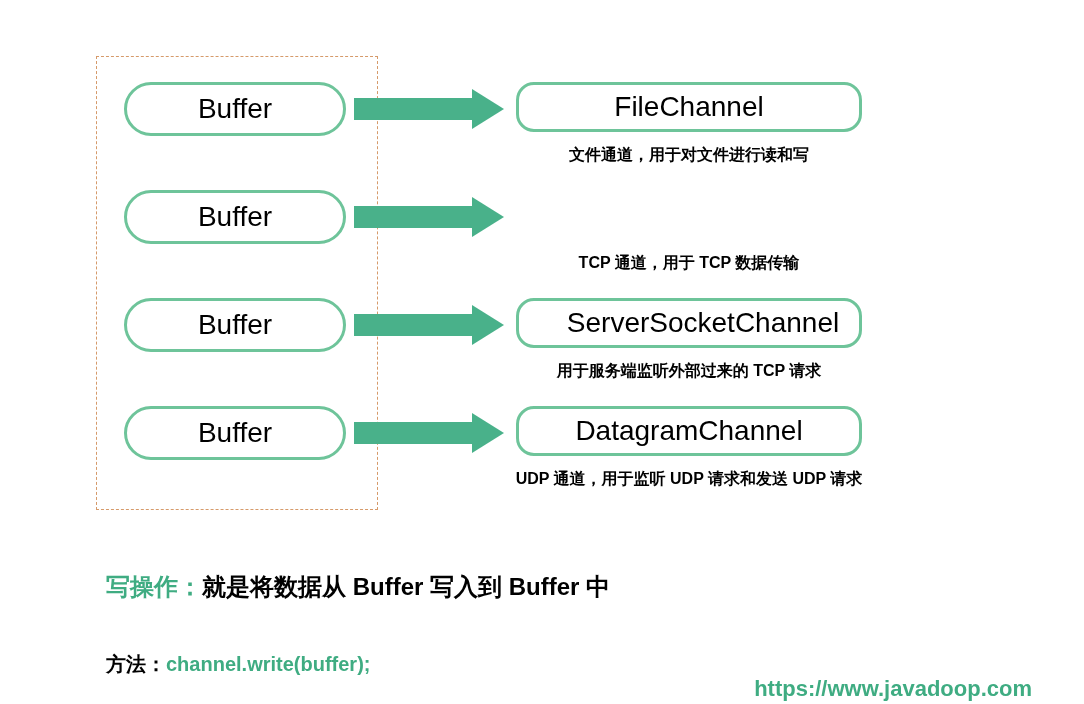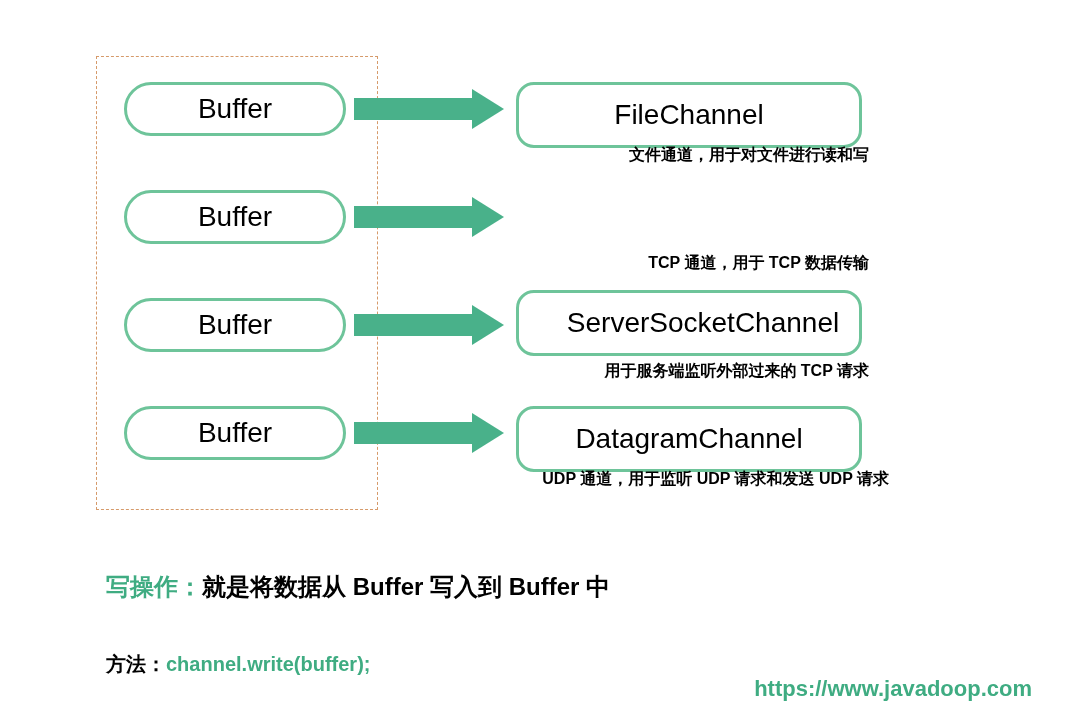--- a/index.html
+++ b/index.html
@@ -33,21 +33,21 @@
     align-items: center;
     justify-content: center;
     font-size: 28px;
     font-weight: 500;
     color: #000000;
     box-sizing: border-box;
   }
   .channel-box {
     position: absolute;
     width: 346px;
-    height: 66px;
+    height: 50px;
     border: 3px solid #6ec49a;
     border-radius: 18px;
     background: #ffffff;
     display: flex;
     align-items: center;
     justify-content: center;
     font-size: 28px;
     font-weight: 500;
     color: #000000;
     box-sizing: border-box;
@@ -66,21 +66,21 @@
   }
   .arrow-head {
     width: 0; height: 0;
     border-top: 20px solid transparent;
     border-bottom: 20px solid transparent;
     border-left: 32px solid #49b18a;
   }
   .desc {
     position: absolute;
     width: 360px;
-    text-align: right;
+    text-align: center;
     font-size: 16px;
     font-weight: 700;
     color: #000000;
   }
   .line1 {
     position: absolute;
     left: 106px;
     top: 543px;
     font-size: 24px;
     font-weight: 700;
@@ -139,21 +139,21 @@
   </div>
   <div class="desc" style="left:509px; top:225px;">TCP 通道，用于 TCP 数据传输</div>
 
   <div class="buffer-box" style="left:124px; top:270px;">
     <span>Buffer</span>
   </div>
   <div class="arrow-wrap" style="left:354px; top:277px;">
     <div class="arrow-shaft"></div>
     <div class="arrow-head"></div>
   </div>
-  <div class="channel-box" style="left:516px; top:262px;padding-left:28px;">
+  <div class="channel-box" style="left:516px; top:270px;padding-left:28px;">
     <span>ServerSocketChannel</span>
   </div>
   <div class="desc" style="left:509px; top:333px;">用于服务端监听外部过来的 TCP 请求</div>
 
   <div class="buffer-box" style="left:124px; top:378px;">
     <span>Buffer</span>
   </div>
   <div class="arrow-wrap" style="left:354px; top:385px;">
     <div class="arrow-shaft"></div>
     <div class="arrow-head"></div>

